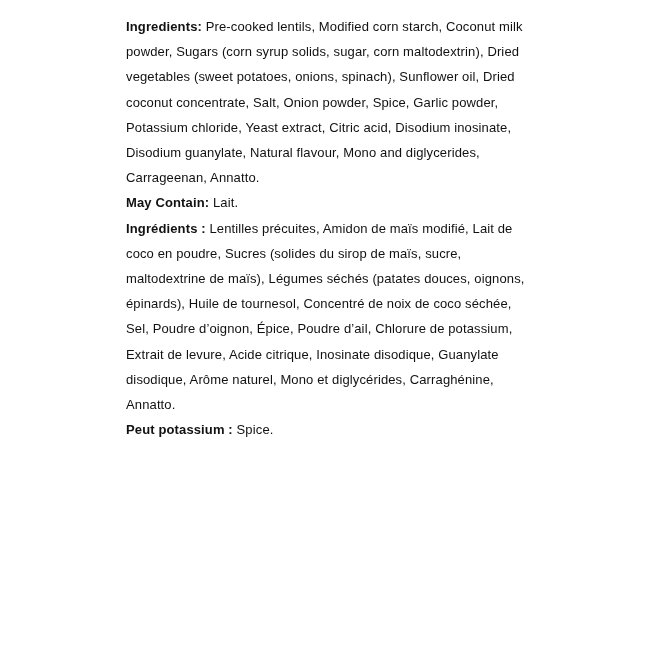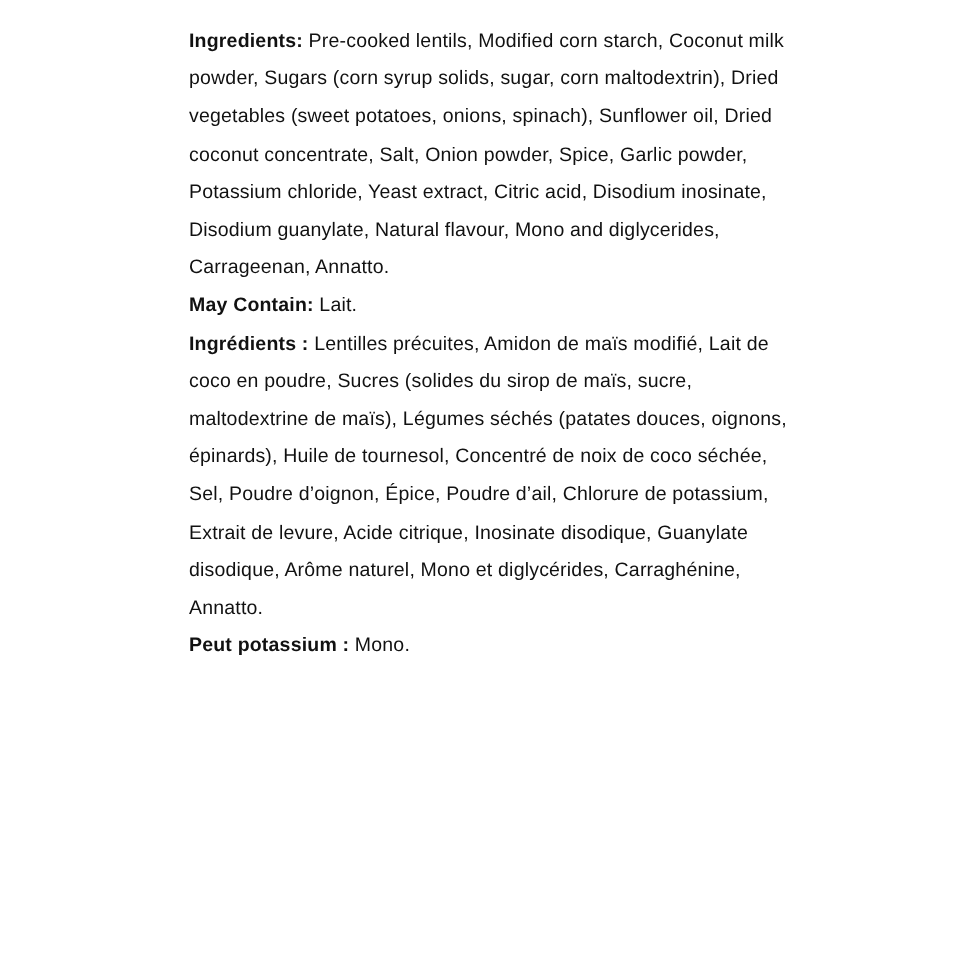--- a/index.html
+++ b/index.html
@@ -52,16 +52,16 @@
 
   <p class="block para">
     <span class="heading">May Contain:</span><span class="body-text"> Lait.</span>
   </p>
 
   <p class="block para">
     <span class="heading">Ingrédients :</span><span class="body-text"> Lentilles précuites, Amidon de maïs modifié, Lait de coco en poudre, Sucres (solides du sirop de maïs, sucre, maltodextrine de maïs), Légumes séchés (patates douces, oignons, épinards), Huile de tournesol, Concentré de noix de coco séchée, Sel, Poudre d’oignon, Épice, Poudre d’ail, Chlorure de potassium, Extrait de levure, Acide citrique, Inosinate disodique, Guanylate disodique, Arôme naturel, Mono et diglycérides, Carraghénine, Annatto.</span>
   </p>
 
   <p class="block para">
-    <span class="heading">Peut potassium :</span><span class="body-text"> Mono.</span>
+    <span class="heading">Peut potassium :</span><span class="body-text"> Spice.</span>
   </p>
 
 </div>
 
 </body></html>

